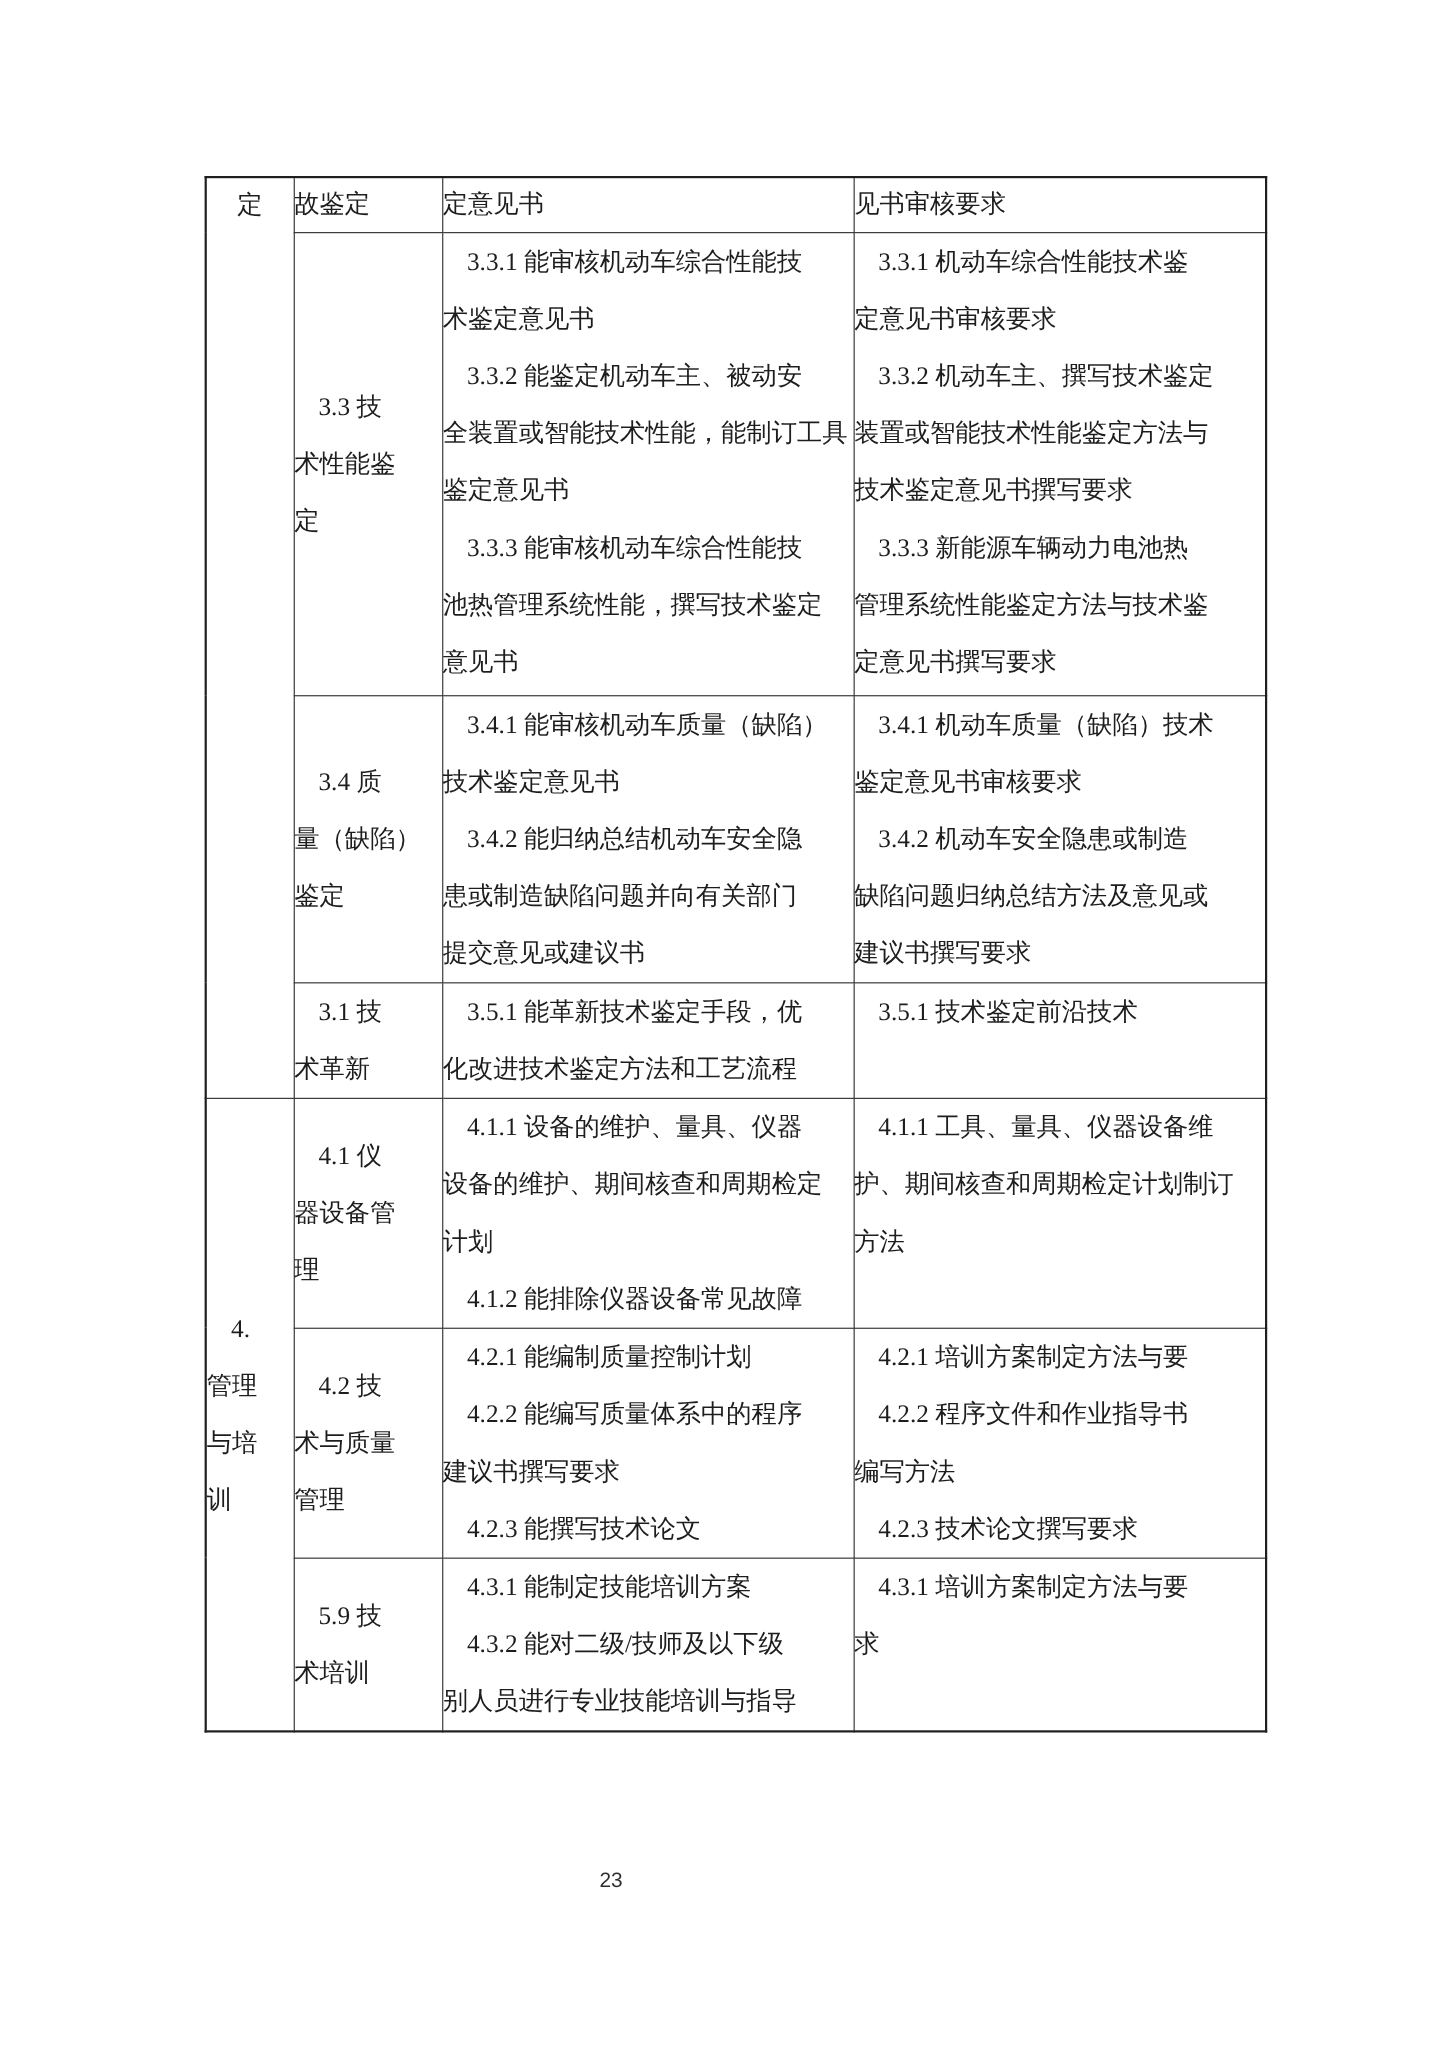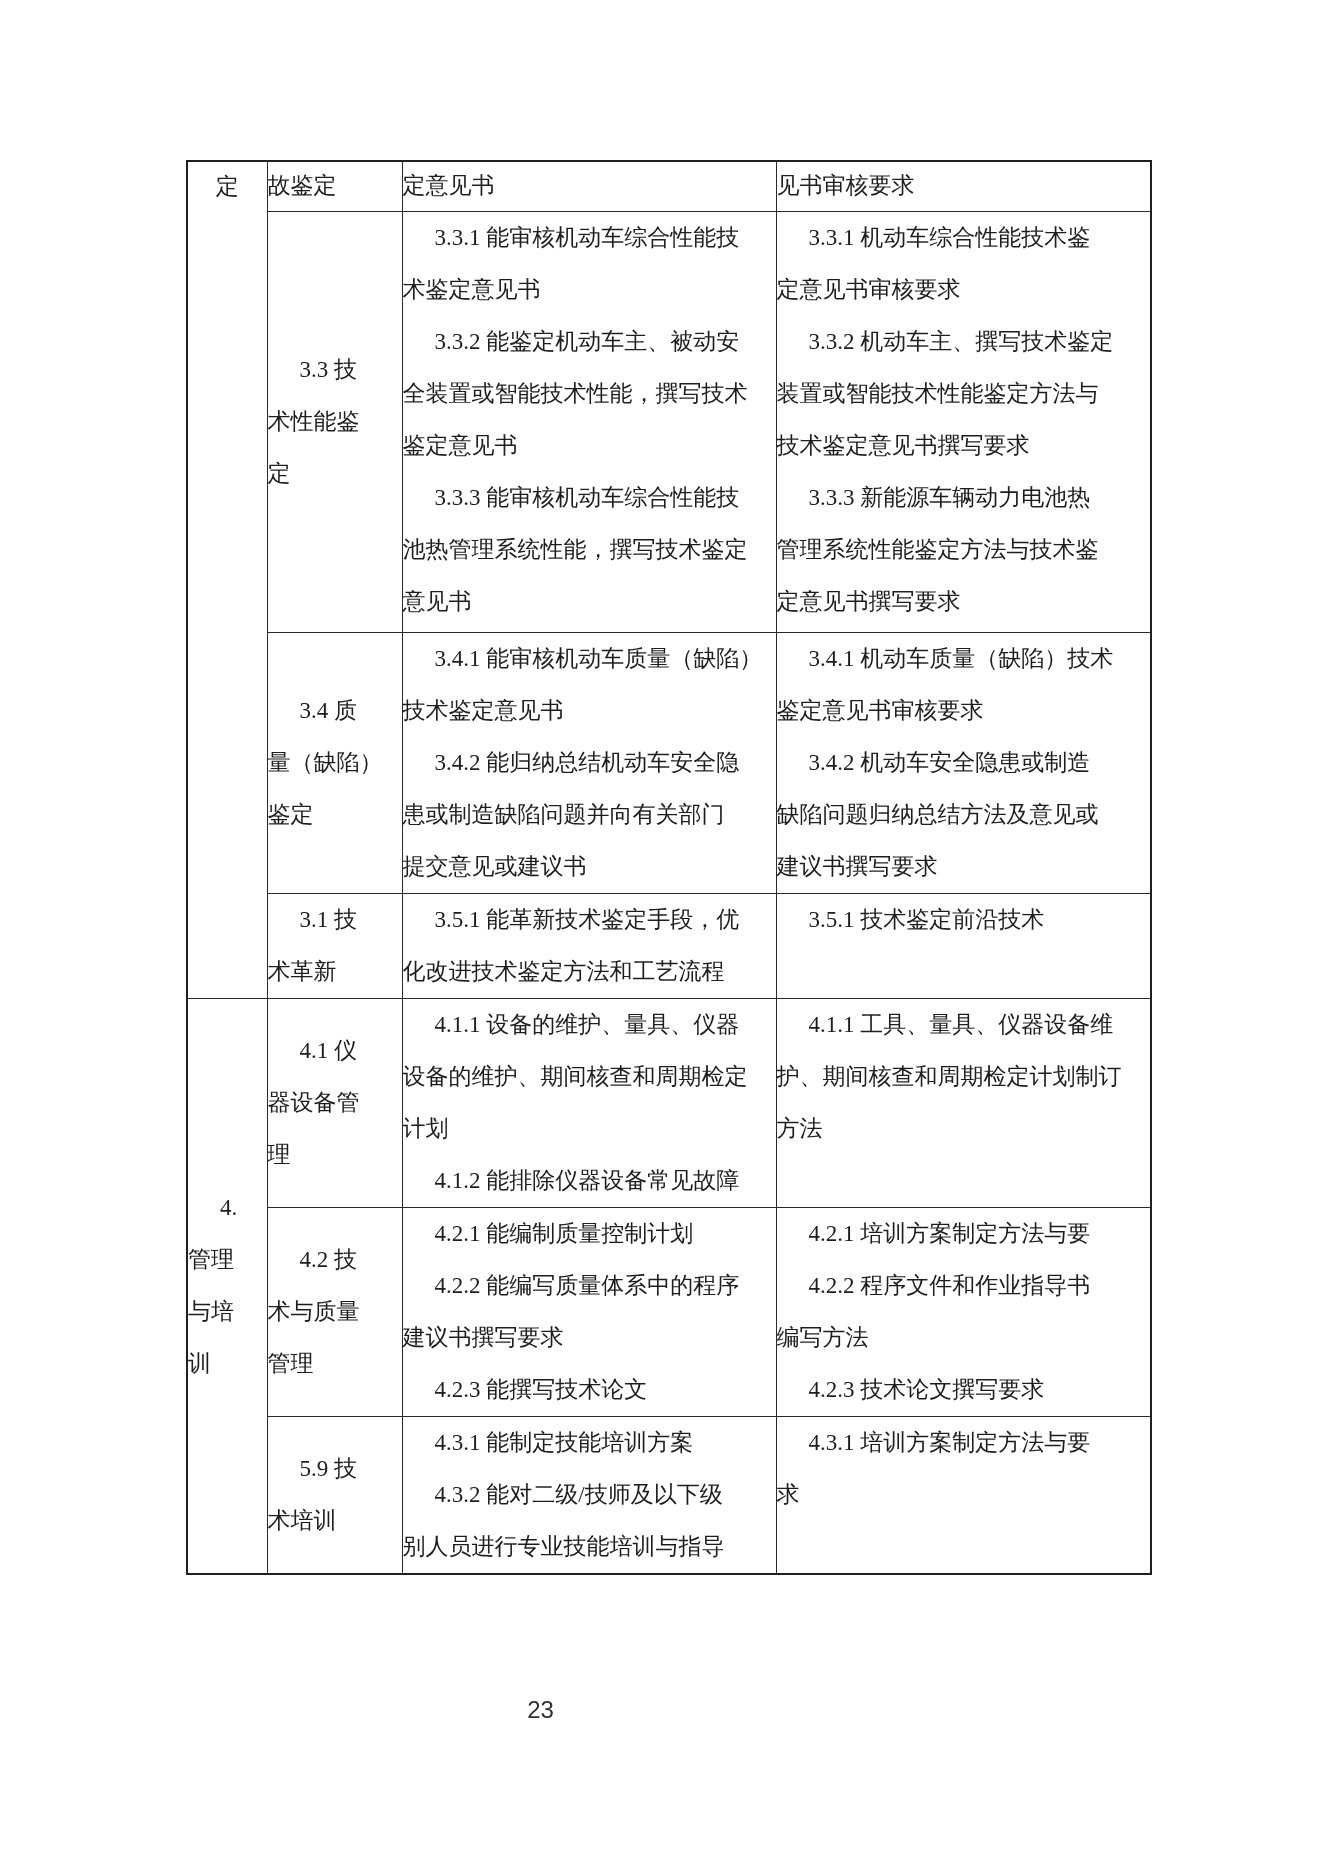--- a/index.html
+++ b/index.html
@@ -37,25 +37,25 @@
   }
   
   td.skill, td.know{
     vertical-align:top;
     padding:0 5px 0 9px;
   }
   .para{margin:0;}
   .ln{
     line-height:52px;height:52px;white-space:nowrap;overflow:visible;
   }
-  .para > .ln:first-child{padding-left:32px;}
+  .para > .ln:first-child{padding-left:22px;}
   .pageno{
     position:absolute;top:1697px;left:0;width:1081px;text-align:center;
     font-family:"Liberation Sans","DejaVu Sans",sans-serif;
-    font-size:24px;line-height:26px;color:#2f2f2f;
+    font-size:19px;line-height:26px;color:#2f2f2f;padding-left:15px;
   }
 </style>
 </head>
 <body>
 
 <div class="page">
 
   <table class="std">
     <colgroup>
       <col style="width:80px">
@@ -88,21 +88,21 @@
               <div class="ln">定</div>
             </div>
       </td>
       <td class="skill">
         <div class="para">
               <div class="ln">3.3.1 能审核机动车综合性能技</div>
               <div class="ln">术鉴定意见书</div>
             </div>
         <div class="para">
               <div class="ln">3.3.2 能鉴定机动车主、被动安</div>
-              <div class="ln">全装置或智能技术性能，撰写技术</div>
+              <div class="ln">全装置或智能技术性能，能制订工具</div>
               <div class="ln">鉴定意见书</div>
             </div>
         <div class="para">
               <div class="ln">3.3.3 能审核机动车综合性能技</div>
               <div class="ln">池热管理系统性能，撰写技术鉴定</div>
               <div class="ln">意见书</div>
             </div>
       </td>
       <td class="know">
         <div class="para">

